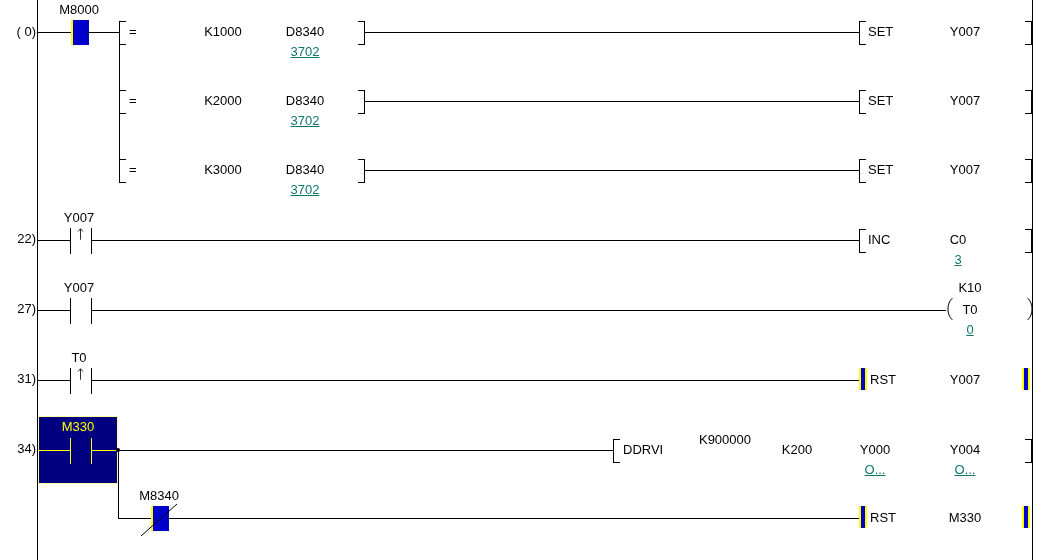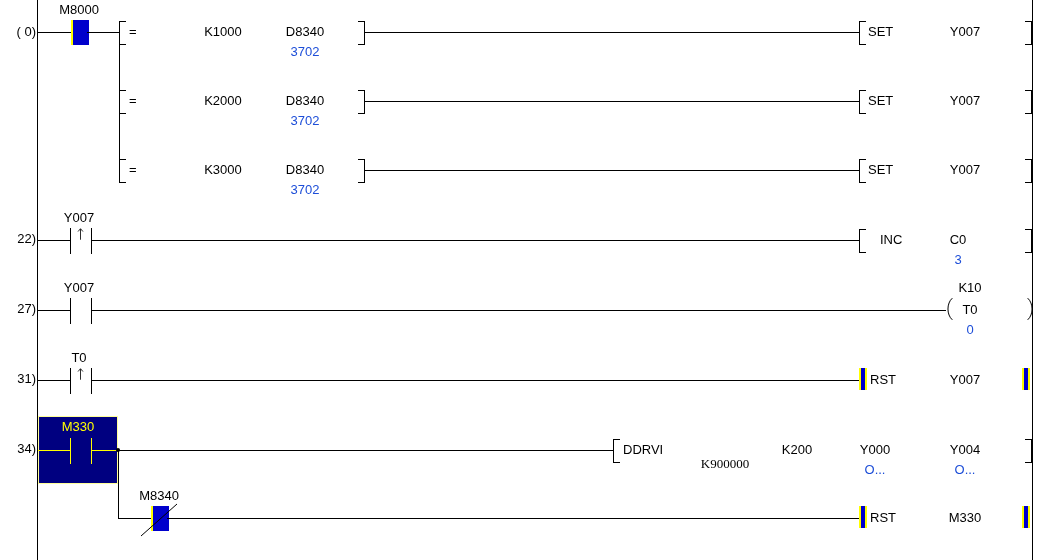--- a/index.html
+++ b/index.html
@@ -43,21 +43,22 @@
   }
   
   .lbl {
     position: absolute;
     font-size: 13px;
     color: #000000;
     white-space: nowrap;
     line-height: 15px;
   }
   .lbl.val {
-    color: #1d4ed8;
+    color: #0f766e;
+    text-decoration: underline;
   }
   .lbl.rungnum {
     font-size: 13px;
     text-align: right;
   }
   .lbl.center {
     text-align: center;
   }
   .lbl.sel {
     color: #ffff00;
@@ -205,21 +206,21 @@
   <div class="contact" style="left:70px; top:228px;">
     <span class="bar l"></span>
     <span class="bar r"></span>
     <svg class="edge" width="11" height="16" viewBox="0 0 11 16" style="left:6px; top:-1px;">
       <path d="M5.5 15 L5.5 2" stroke="#000" stroke-width="1" fill="none"></path>
       <path d="M2.5 5 L5.5 1.5 L8.5 5" stroke="#000" stroke-width="1" fill="none"></path>
     </svg>
   </div>
   <div class="wire-h" style="left:91px; top:240px; width:768px;"></div>
   <div class="brk left" style="left:859px; top:229px;"></div>
-  <div class="lbl" style="left:868px; top:232px;margin-left:12px;">INC</div>
+  <div class="lbl" style="left:868px; top:232px;">INC</div>
   <div class="lbl center" style="left:918px; top:232px; width:80px;">C0</div>
   <div class="lbl val center" style="left:918px; top:252px; width:80px;">3</div>
   <div class="brk right" style="left:1025px; top:229px;"></div>
 
   <div class="lbl rungnum" style="left:-12px; top:301px; width:48px;">27)</div>
   <div class="lbl center" style="left:48px; top:280px; width:62px;">Y007</div>
   <div class="wire-h" style="left:37px; top:310px; width:34px;"></div>
   <div class="contact" style="left:70px; top:298px;">
     <span class="bar l"></span>
     <span class="bar r"></span>
@@ -263,21 +264,21 @@
   </div>
   <div class="wire-h" style="left:91px; top:450px; width:27px; border-top-color:#ffff00;"></div>
 
   <div class="wire-h" style="left:118px; top:450px; width:495px;"></div>
   <div class="junction" style="left:116px; top:448px;"></div>
 
   <div class="wire-v" style="left:118px; top:450px; height:68px;"></div>
 
   <div class="brk left" style="left:613px; top:439px;"></div>
   <div class="lbl" style="left:623px; top:442px;">DDRVI</div>
-  <div class="lbl center" style="left:683px; top:456px; width:84px;font-family:Liberation Serif, serif;">K900000</div>
+  <div class="lbl center" style="left:683px; top:432px; width:84px;">K900000</div>
   <div class="lbl center" style="left:759px; top:442px; width:76px;">K200</div>
   <div class="lbl center" style="left:835px; top:442px; width:80px;">Y000</div>
   <div class="lbl val center" style="left:835px; top:462px; width:80px;">O...</div>
   <div class="lbl center" style="left:925px; top:442px; width:80px;">Y004</div>
   <div class="lbl val center" style="left:925px; top:462px; width:80px;">O...</div>
   <div class="brk right" style="left:1025px; top:439px;"></div>
 
   <div class="lbl center" style="left:128px; top:488px; width:62px;">M8340</div>
   <div class="wire-h" style="left:118px; top:518px; width:33px;"></div>
   <div class="contact on" style="left:151px; top:506px; height:25px;"></div>

